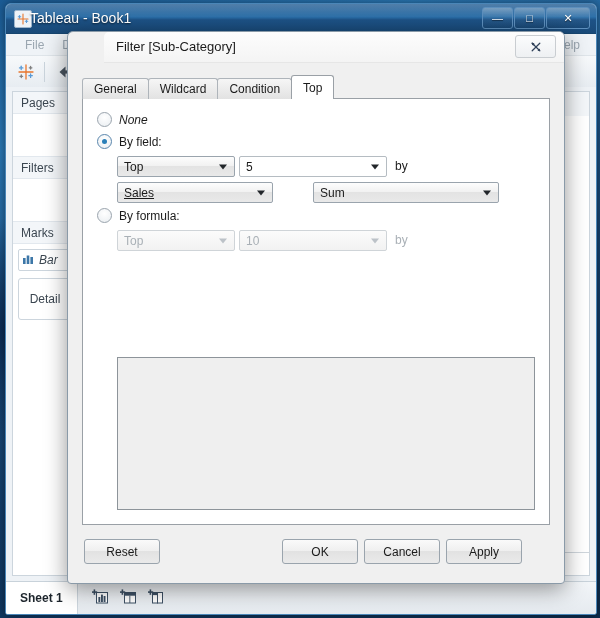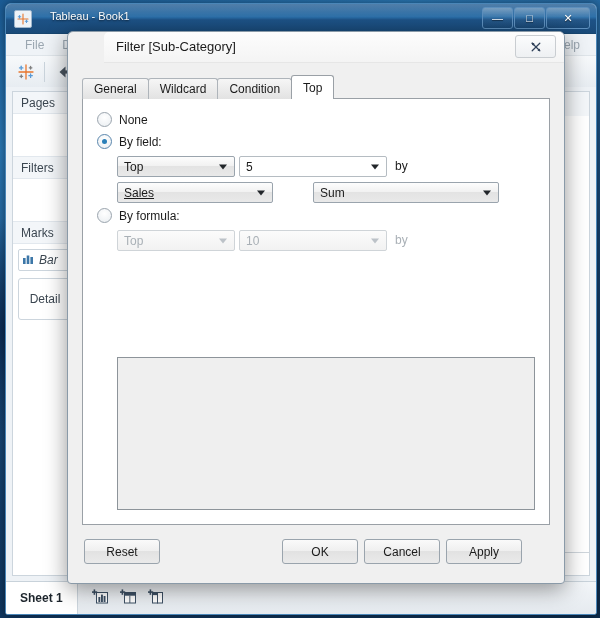--- a/index.html
+++ b/index.html
@@ -35,22 +35,22 @@
   #titlebar .tb-gloss{
     position:absolute;left:0;right:0;top:0;height:13px;
     background:linear-gradient(to bottom,rgba(255,255,255,.22),rgba(255,255,255,.02));
   }
   #app-icon{
     position:absolute;left:8px;top:6px;width:16px;height:16px;
     background:#eef3f8;border:1px solid #9fb6cc;border-radius:2px;
     display:flex;align-items:center;justify-content:center;
   }
   #win-title{
-    position:absolute;left:44px;top:6px;
-    color:#ffffff;font-size:11px;
+    position:absolute;left:24px;top:6px;
+    color:#ffffff;font-size:14px;
     text-shadow:0 1px 2px rgba(0,0,0,.6);
     white-space:nowrap;
   }
   .wbtns{position:absolute;right:6px;top:3px;display:flex;gap:1px;}
   .wbtn{
     width:29px;height:20px;
     border:1px solid #5d8fbd;border-radius:3px;
     background:linear-gradient(to bottom,rgba(255,255,255,.28),rgba(255,255,255,.05) 48%,rgba(0,0,0,.06));
     color:#fff;font-size:11px;
     display:flex;align-items:center;justify-content:center;
@@ -410,21 +410,21 @@
 
     <div id="tabstrip">
       <div class="tab">General</div>
       <div class="tab">Wildcard</div>
       <div class="tab">Condition</div>
       <div class="tab active">Top</div>
     </div>
 
     <div id="tabpanel">
 
-      <div class="radio-row" style="position:absolute;left:14px;top:13px;">
+      <div class="radio-row" style="position:absolute;left:14px;top:13px;font-style:italic;">
         <span class="radio"></span>
         <span class="rlabel">None</span>
       </div>
 
       <div class="radio-row" style="position:absolute;left:14px;top:35px;">
         <span class="radio checked">
             <span class="dot"></span>
           </span>
         <span class="rlabel">By field:</span>
       </div>

